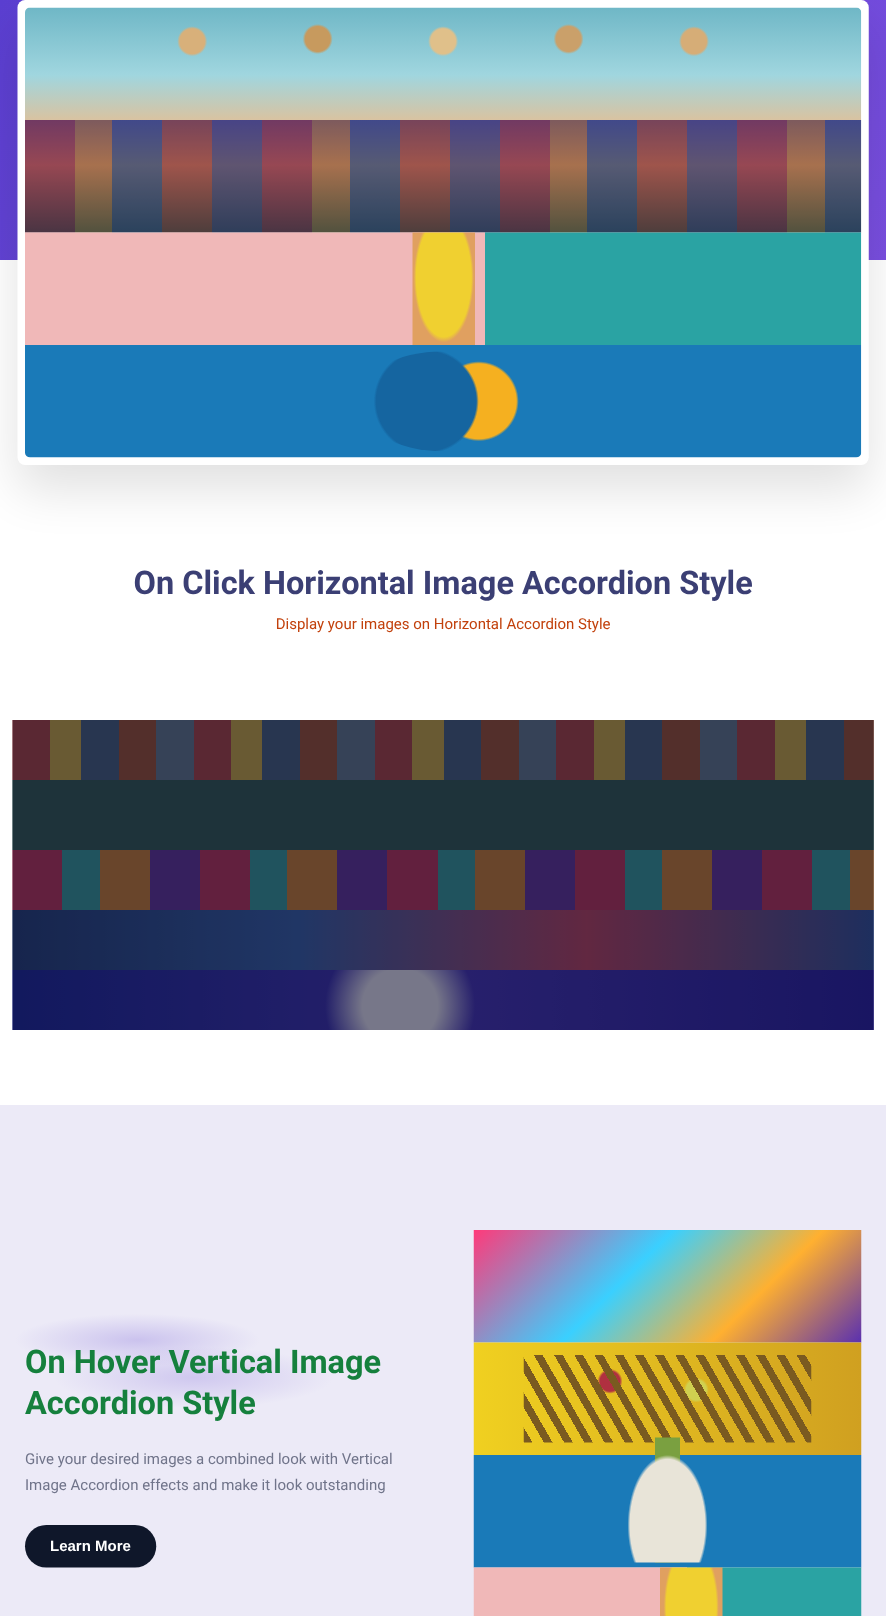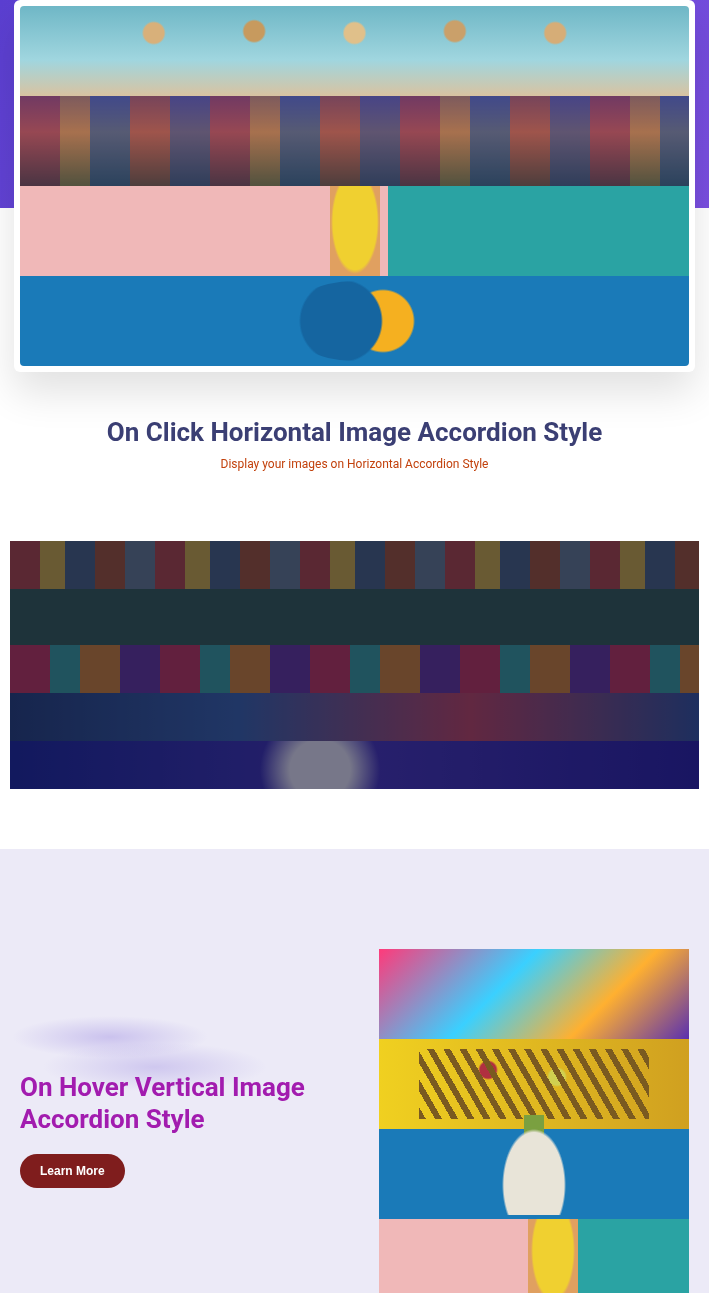--- a/index.html
+++ b/index.html
@@ -52,21 +52,21 @@
     mix-blend-mode:multiply; opacity:.75;}
   .row-wall { height: 90px; background: linear-gradient(90deg,#f0b8b8 0 55%,#2aa3a3 55% 100%); position:relative;}
   .row-wall::after{content:"";position:absolute;left:50%;top:0;transform:translateX(-50%);width:50px;height:90px;
     background: radial-gradient(ellipse at 50% 40%,#f0d030 22px,#e0a060 24px,#e0a060 40px,transparent 42px);}
   .row-fruit { height: 90px; background:#1a7ab8; position:relative;}
   .row-fruit::after{content:"";position:absolute;left:50%;top:50%;transform:translate(-50%,-50%);width:140px;height:80px;border-radius:50%;
     background: radial-gradient(circle at 40% 50%,#1565a0 40px,transparent 42px),
                 radial-gradient(circle at 70% 50%,#f5b020 30px,transparent 32px);}
   
   
-  .section-center { text-align:center; padding: 45px 20px 40px; }
+  .section-center { text-align:center; padding: 80px 20px 40px; }
   .section-title {
     font-size: 26px;
     font-weight: 700;
     color: #3b3f74;
   }
   .section-sub {
     font-size: 12px;
     color: #c2410c;
     margin-top: 10px;
   }
@@ -89,33 +89,33 @@
     position:relative;
     padding: 100px 20px 60px;
     display:flex;
     gap:40px;
     align-items:center;
   }
   .section3-left { flex:1; position:relative; z-index:2;}
   .section3-title {
     font-size:26px;
     font-weight:700;
-    color:#a21caf;
+    color:#15803d;
     line-height:1.25;
     margin-bottom:18px;
   }
   .section3-desc {
     font-size:12px;
     color:#70748a;
     line-height:1.7;
     margin-bottom:22px;
   }
   .btn-learn {
     display:inline-block;
-    background:#7f1d1d;
+    background:#0f172a;
     color:#fff;
     font-size:12px;
     font-weight:600;
     padding:10px 20px;
     border-radius:22px;
     border:none;
     cursor:pointer;
     text-align:right;
   }
   .brush {
@@ -173,20 +173,21 @@
   <div class="a2-row a2-dark"></div>
   <div class="a2-row a2-graf"></div>
   <div class="a2-row a2-anime"></div>
   <div class="a2-row a2-light"></div>
 </div>
 
 <div class="section3">
   <div class="brush"></div>
   <div class="section3-left">
     <h2 class="section3-title">On Hover Vertical Image Accordion Style</h2>
+    <p class="section3-desc">Give your desired images a combined look with Vertical Image Accordion effects and make it look outstanding</p>
     <button class="btn-learn">Learn More</button>
   </div>
   <div class="section3-right">
     <div class="s3-row s3-neon"></div>
     <div class="s3-row s3-yellow"></div>
     <div class="s3-row s3-blue"></div>
     <div class="s3-row s3-wall"></div>
   </div>
 </div>
 

